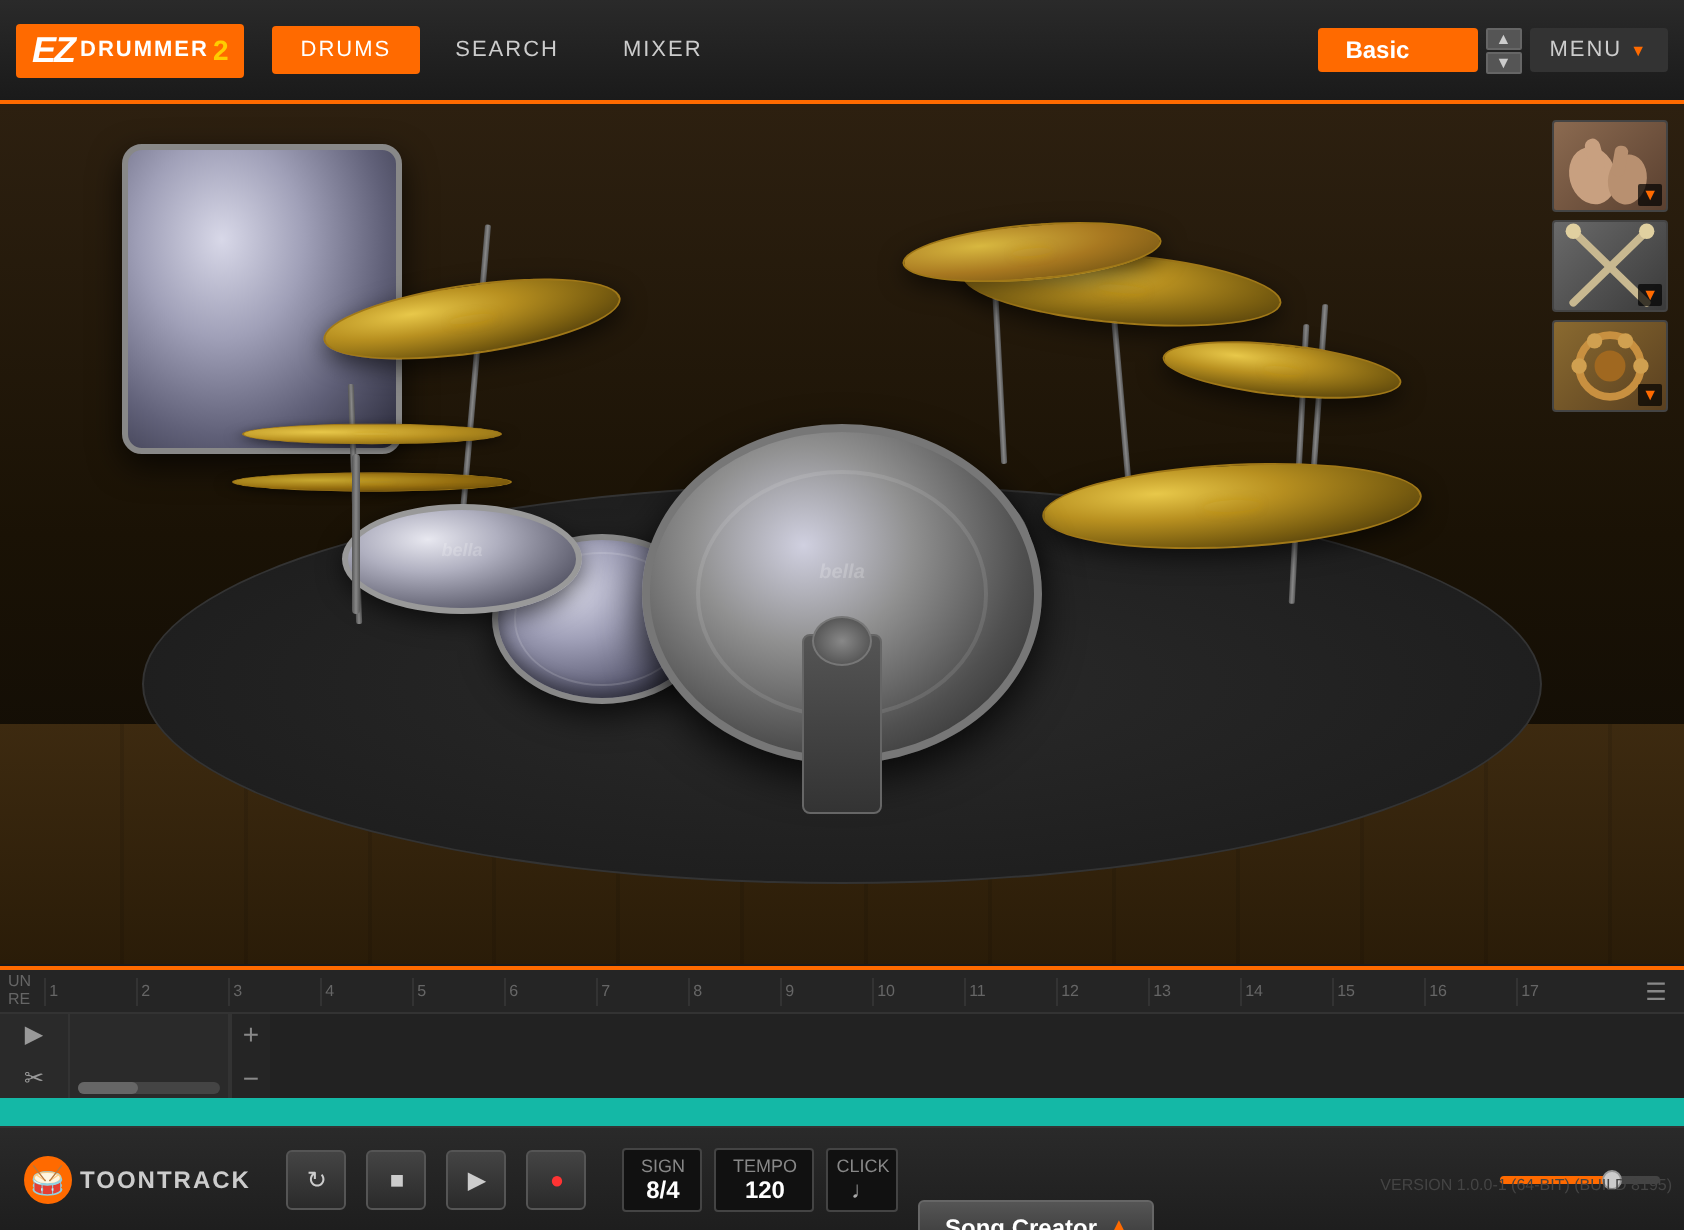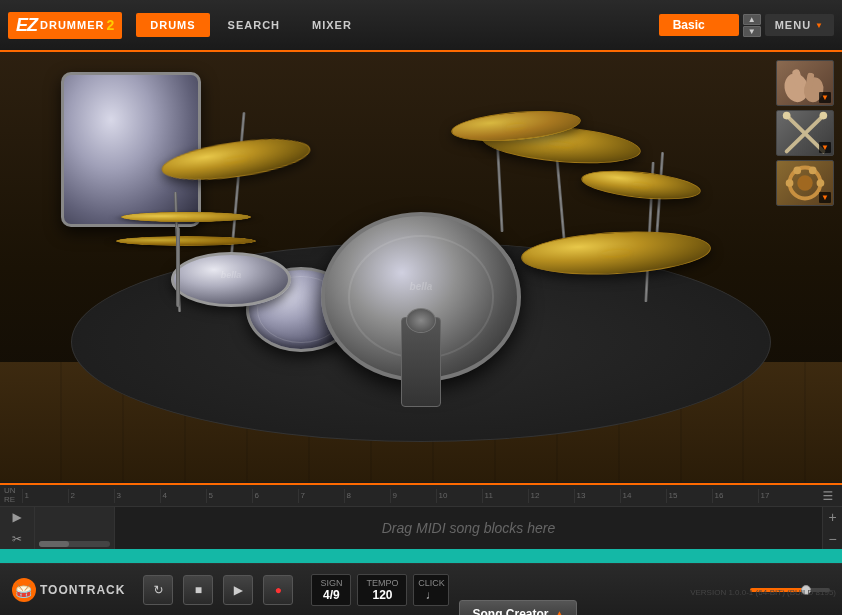--- a/index.html
+++ b/index.html
@@ -46,21 +46,21 @@
     }
     .logo-2 {
       color: #ffcc00;
       font-size: 14px;
       font-weight: 900;
       margin-left: 2px;
     }
     .nav-tab {
       color: #ccc;
       font-size: 11px;
-      font-weight: bold;
+      font-weight: normal;
       letter-spacing: 1px;
       padding: 6px 14px;
       cursor: pointer;
       text-transform: uppercase;
       border-radius: 2px;
     }
     .nav-tab.active {
       background: #ff6a00;
       color: white;
     }
@@ -93,21 +93,21 @@
       height: 11px;
       display: flex;
       align-items: center;
       justify-content: center;
       cursor: pointer;
       border-radius: 1px;
     }
     .menu-btn {
       color: #ccc;
       font-size: 11px;
-      font-weight: bold;
+      font-weight: normal;
       padding: 5px 10px;
       background: #333;
       border-radius: 2px;
       cursor: pointer;
       letter-spacing: 1px;
       display: flex;
       align-items: center;
       gap: 4px;
     }
     .menu-arrow {
@@ -773,23 +773,20 @@
   <div class="seq-content">
     <div class="seq-side-tools">
       <div class="seq-tool-btn" title="Select">▶</div>
       <div class="seq-tool-btn" title="Cut">✂</div>
     </div>
     <div style="width:80px; height:100%; background:#2a2a2a; border-right:1px solid #333; position:relative;">
       <div style="position:absolute; bottom:2px; left:4px; right:4px; height:6px; background:#444; border-radius:3px;">
         <div style="width:30px; height:6px; background:#666; border-radius:3px;"></div>
       </div>
     </div>
-    <div class="seq-drop-zone">
-      <span>Drag MIDI song blocks here</span>
-    </div>
     <div style="width:20px; display:flex; flex-direction:column; align-items:center; justify-content:center; gap:6px; background:#252525; border-left:1px solid #333; height:100%;">
       <div style="color:#888; font-size:14px; cursor:pointer;">+</div>
       <div style="color:#888; font-size:14px; cursor:pointer;">−</div>
     </div>
   </div>
 </div>
 
 <div class="transport">
   <div class="toontrack-logo">
     <div class="toontrack-circle">🥁</div>
@@ -805,21 +802,21 @@
   <div class="transport-btn">
     <span>▶</span>
   </div>
   <div class="transport-btn record">
     <span>●</span>
   </div>
 
   <div class="sign-tempo">
     <div style="display:flex; flex-direction:column; align-items:center; background:#111; border:1px solid #444; border-radius:2px; padding:3px 8px;">
       <span class="sign-label">SIGN</span>
-      <span class="sign-value">4/9</span>
+      <span class="sign-value">8/4</span>
     </div>
     <div style="display:flex; flex-direction:column; align-items:center; background:#111; border:1px solid #444; border-radius:2px; padding:3px 8px;">
       <span class="tempo-label">TEMPO</span>
       <span class="sign-value">120</span>
     </div>
     <div style="display:flex; flex-direction:column; align-items:center; background:#111; border:1px solid #444; border-radius:2px; padding:3px 8px; width:36px;">
       <span class="sign-label">CLICK</span>
       <span style="color:#aaa; font-size:12px;">♩</span>
     </div>
   </div>

